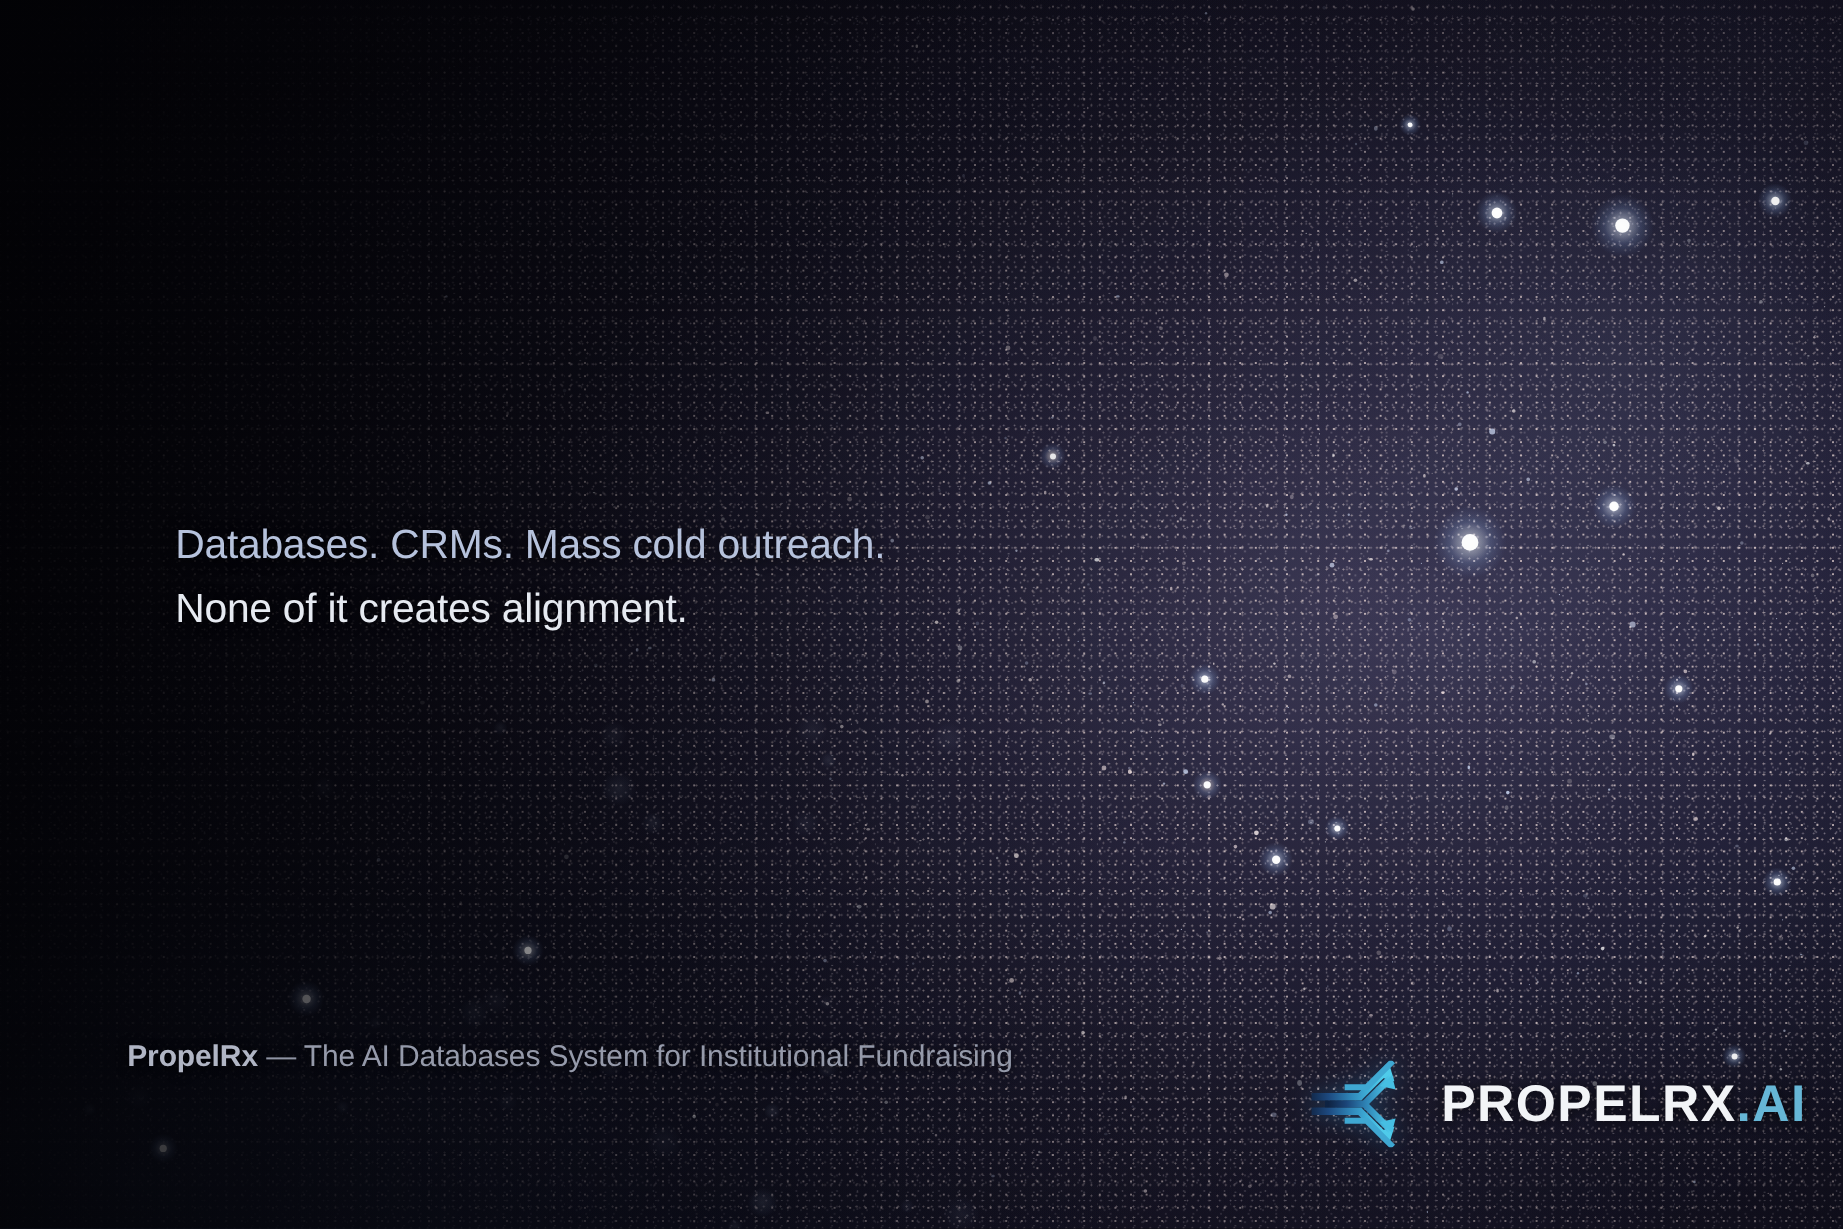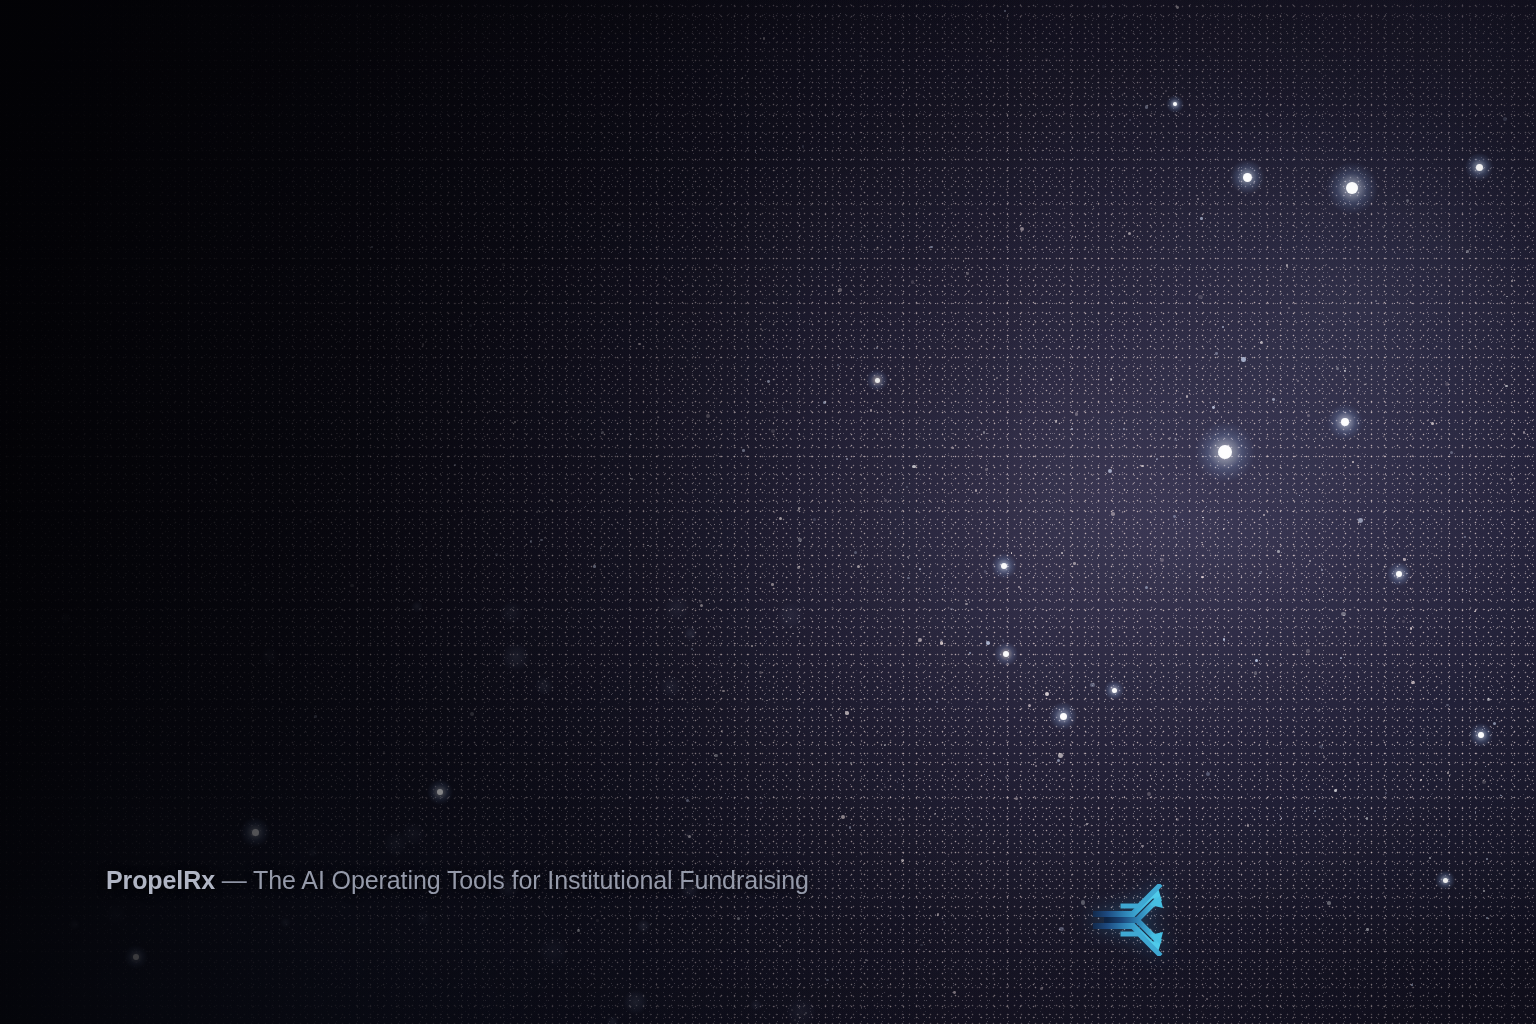--- a/index.html
+++ b/index.html
@@ -815,23 +815,27 @@
       <div class="star" style="left: 1003px; top: 651px; width: 6px; height: 6px; background: rgb(255, 255, 255); opacity: 0.98; box-shadow: rgb(222, 214, 220) 0px 0px 9px;"></div>
       <div class="star-glow" style="left: 1435px; top: 870px; width: 20px; height: 20px; background: radial-gradient(circle, rgba(207, 224, 255, 0.8) 0%, rgba(207, 224, 255, 0.333) 18%, rgba(120, 160, 230, 0.16) 40%, rgba(0, 0, 0, 0) 72%);"></div>
       <div class="star" style="left: 1442.5px; top: 877.5px; width: 5px; height: 5px; background: rgb(255, 255, 255); opacity: 0.98; box-shadow: rgb(207, 224, 255) 0px 0px 7.5px;"></div>
     </div>
   <div class="bg-vignette"></div>
   <div class="bg-scrim"></div>
 
   <div class="content">
 
 
+    <p class="subhead">
+      <span class="subhead-line1">Databases. CRMs. Mass cold outreach.</span>
+      <span class="subhead-line2">None of it creates alignment.</span>
+    </p>
 
     <div class="tagline">
-      <span class="brand">PropelRx</span><span class="dash"> — </span><span>The AI Operating Tools for Institutional Fundraising</span>
+      <span class="brand">PropelRx</span><span class="dash"> — </span><span>The AI Databases System for Institutional Fundraising</span>
     </div>
 
     <div class="logo">
 
       <svg class="logo-mark" viewBox="0 0 90 72">
         <defs>
           <linearGradient id="mkGrad" x1="0" y1="0.5" x2="1" y2="0.5">
             <stop offset="0%" stop-color="#132c50"></stop>
             <stop offset="22%" stop-color="#1d4a80"></stop>
             <stop offset="52%" stop-color="#2f86b8"></stop>
@@ -860,17 +864,20 @@
         </g>
         <path d="M67 12 L70 24 L57 21 Z" fill="#46bfe2"></path>
         <path d="M67 60 L70 48 L57 51 Z" fill="#46bfe2"></path>
 
         <g fill="none" stroke="#3fa8d2" stroke-width="5" stroke-linecap="square" stroke-linejoin="miter">
           <path d="M30 22 L46 22 L66 2"></path>
           <path d="M30 50 L46 50 L66 70"></path>
         </g>
       </svg>
 
+      <div class="logo-word">
+        <span class="w-main">PROPELRX</span><span class="w-tld">.AI</span>
+      </div>
 
     </div>
 
   </div>
 </div>
 
 </body></html>

